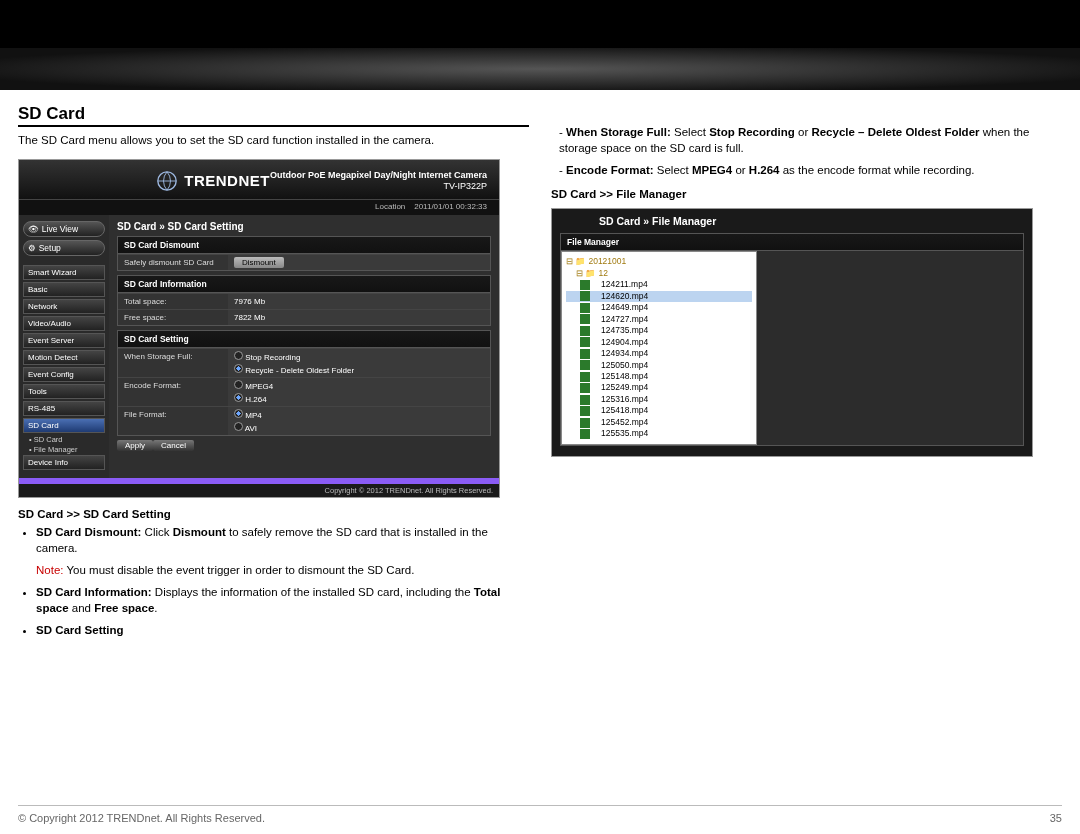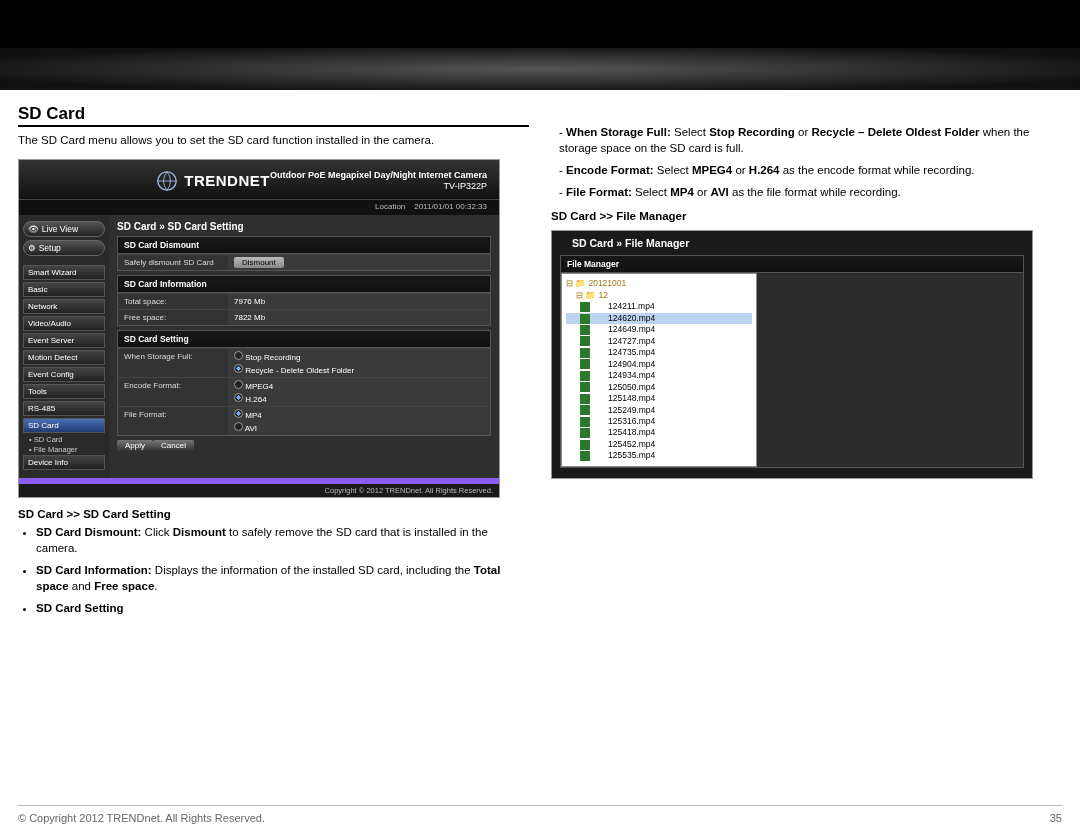--- a/index.html
+++ b/index.html
@@ -197,20 +197,21 @@
     background: #1a1a1a;
     border: 1px solid #999;
     margin-top: 8px;
     color: #fff;
     font-size: 9px;
   }
   .shot2-title {
     font-size: 10.5px;
     font-weight: bold;
     padding: 6px 20px;
+    margin-left: 27px;
   }
   .shot2-body { padding: 0 8px 10px 8px; }
   .fs2 {
     border: 1px solid #555;
     background: #2c2c2c;
   }
   .fs2-h {
     background: linear-gradient(#181818,#111);
     padding: 3px 6px;
     font-size: 8.5px;
@@ -221,21 +222,21 @@
   .file-tree {
     width: 196px;
     background: #fff;
     color: #000;
     padding: 4px;
     font-size: 8.5px;
     line-height: 1.35;
     border: 1px solid #888;
   }
   .file-tree .root { color: #a07a10; }
-  .file-tree .file { padding-left: 14px; display: flex; align-items: center; gap: 18px; }
+  .file-tree .file { padding-left: 14px; display: flex; align-items: center; gap: 11px; }
   .file-tree .file.sel { background: #bcd4f0; }
   .ficon { width: 10px; height: 10px; background: #2b7a2b; display: inline-block; }
   .file-right {
     flex: 1;
     padding: 6px 8px;
     font-size: 8.5px;
   }
   .file-path-box {
     border: 1px solid #aaa;
     padding: 1px 4px;
@@ -374,38 +375,36 @@
             </div>
           </div>
         </div>
         <div class="copyright-line">Copyright © 2012 TRENDnet. All Rights Reserved.</div>
       </div>
 
       <div class="subhead">SD Card &gt;&gt; SD Card Setting</div>
       <ul>
         <li>
           <span class="b">SD Card Dismount:</span><span> Click </span><span class="b">Dismount</span><span> to safely remove the SD card that is installed in the camera.</span>
+          <div style="margin-top:6px"><span class="note-red">Note:</span><span>  You must disable the event trigger in order to dismount the SD Card.</span></div>
         </li>
         <li>
           <span class="b">SD Card Information:</span><span> Displays the information of the installed SD card, including the </span><span class="b">Total space</span><span> and </span><span class="b">Free space</span><span>.</span>
         </li>
         <li><span class="b">SD Card Setting</span></li>
       </ul>
     </div>
 
     <div class="col">
       <ul class="dash" style="margin-top:20px">
         <li>
           <span class="b">When Storage Full:</span><span> Select </span><span class="b">Stop Recording</span><span> or </span><span class="b">Recycle – Delete Oldest Folder</span><span> when the storage space on the SD card is full.</span>
         </li>
         <li>
           <span class="b">Encode Format:</span><span> Select </span><span class="b">MPEG4</span><span> or </span><span class="b">H.264</span><span> as the encode format while recording.</span>
-        </li>
-        <li>
-          <span class="b">File Format:</span><span> Select </span><span class="b">MP4</span><span> or </span><span class="b">AVI</span><span> as the file format while recording.</span>
         </li>
       </ul>
 
       <div class="subhead">SD Card &gt;&gt; File Manager</div>
 
       <div class="shot2">
         <div class="shot2-title">SD Card » File Manager</div>
         <div class="shot2-body">
           <div class="fs2">
             <div class="fs2-h">File Manager</div>

